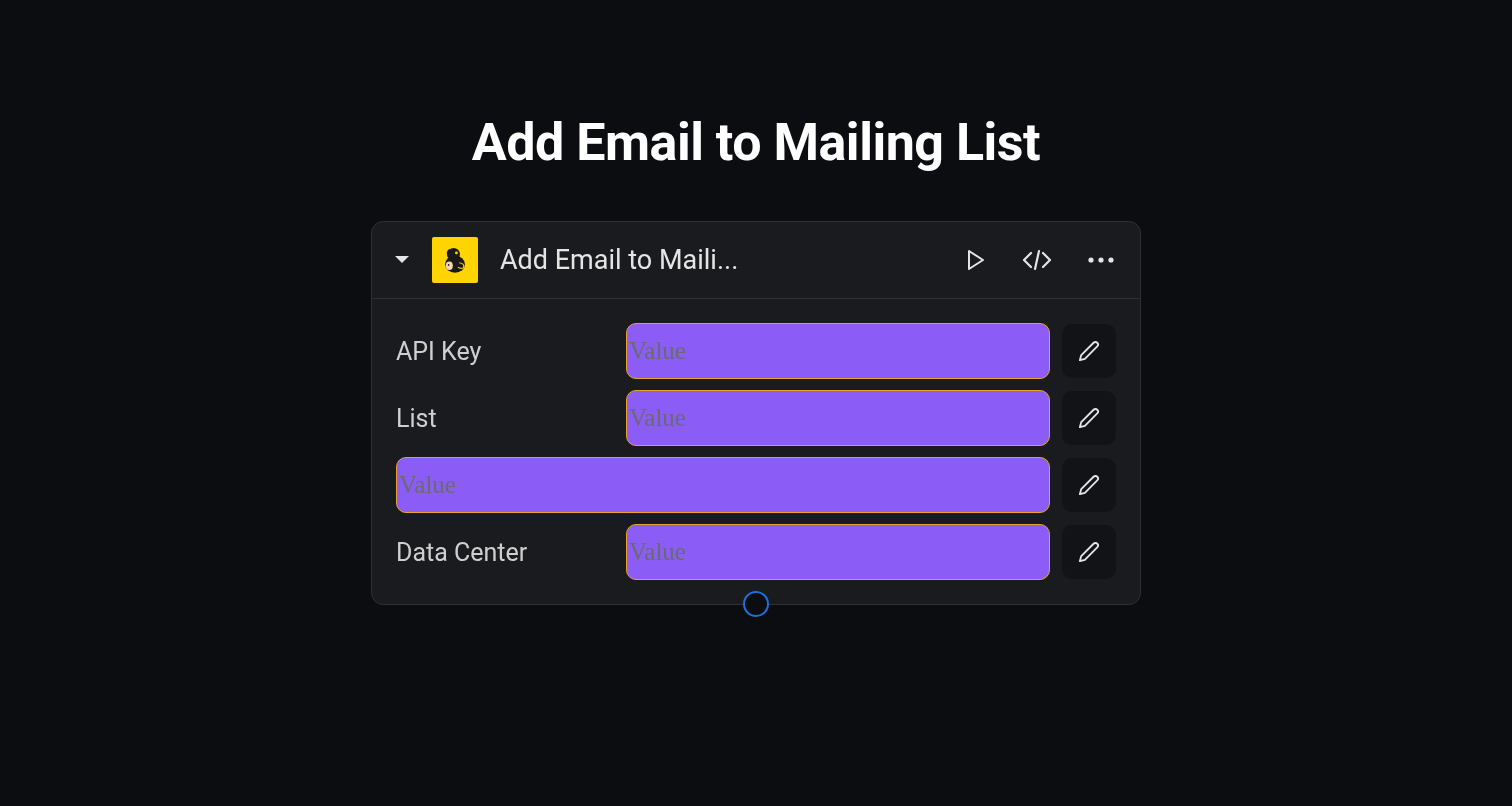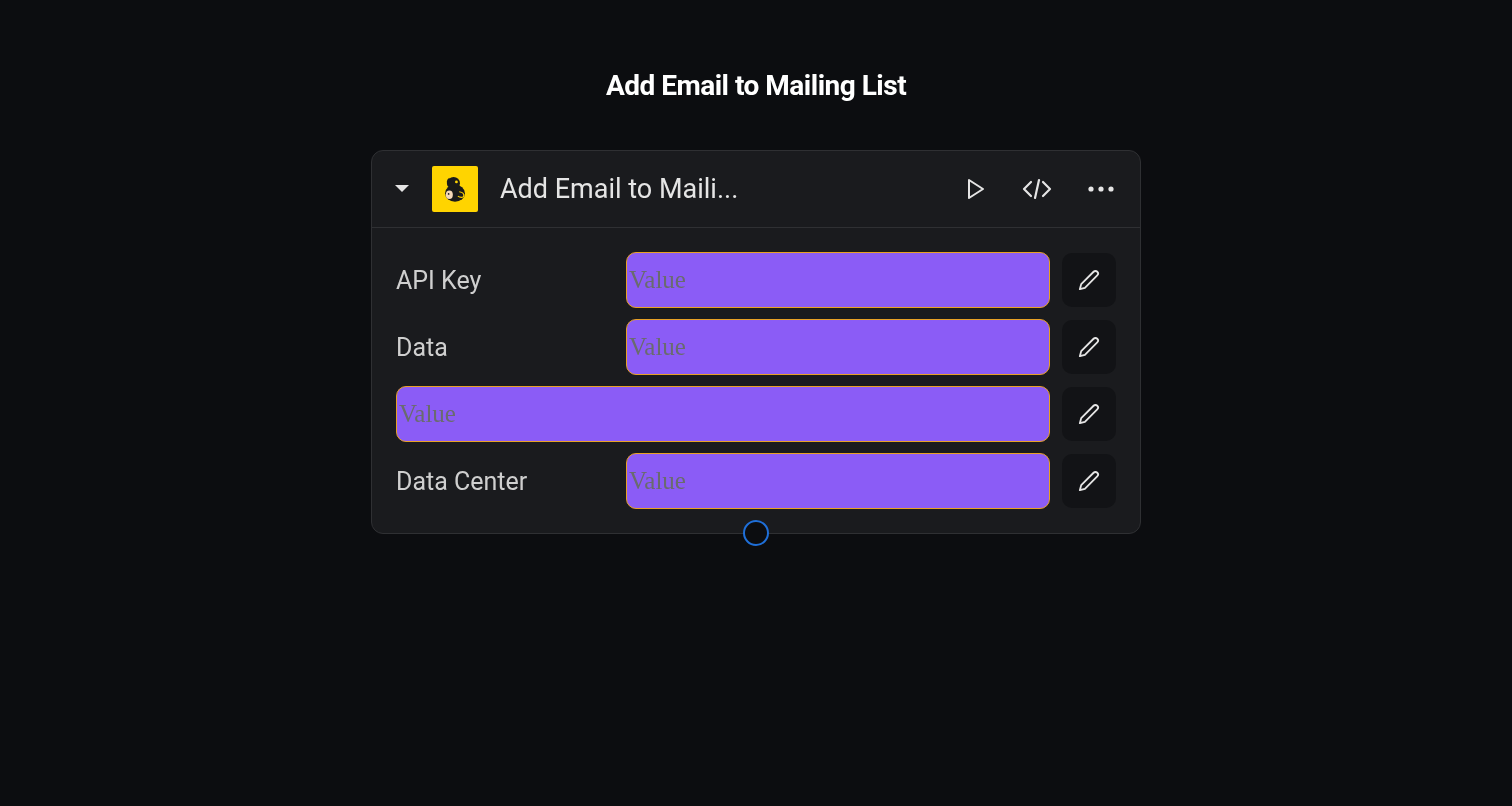--- a/index.html
+++ b/index.html
@@ -14,23 +14,23 @@
       background: #0c0d10;
       font-family: -apple-system, BlinkMacSystemFont, 'Segoe UI', Roboto, Helvetica, Arial, sans-serif;
       display: flex;
       flex-direction: column;
       align-items: center;
       overflow: hidden;
     }
 
     .page-title {
       color: #ffffff;
-      font-size: 28px;
+      font-size: 52px;
       font-weight: 700;
-      margin-top: 69px;
+      margin-top: 112px;
       letter-spacing: -0.5px;
     }
 
     .node-card {
       width: 770px;
       margin-top: 48px;
       background: #1a1b1e;
       border: 1px solid #2f3033;
       border-radius: 12px;
       position: relative;
@@ -217,21 +217,21 @@
       <div class="field-label">API Key</div>
       <input class="field-input" placeholder="Value" style="">
       <button class="edit-btn">
         <svg width="22" height="22" viewBox="0 0 24 24" fill="none" stroke="currentColor" stroke-width="2" stroke-linecap="round" stroke-linejoin="round">
           <path d="M17 3a2.8 2.8 0 0 1 4 4L7.5 20.5 2 22l1.5-5.5L17 3z"></path>
         </svg>
       </button>
     </div>
 
     <div class="field-row">
-      <div class="field-label">Data</div>
+      <div class="field-label">List</div>
       <input class="field-input" placeholder="Value" style="">
       <button class="edit-btn">
         <svg width="22" height="22" viewBox="0 0 24 24" fill="none" stroke="currentColor" stroke-width="2" stroke-linecap="round" stroke-linejoin="round">
           <path d="M17 3a2.8 2.8 0 0 1 4 4L7.5 20.5 2 22l1.5-5.5L17 3z"></path>
         </svg>
       </button>
     </div>
 
     <div class="field-row">
       <input class="field-input" placeholder="Value" style="">

